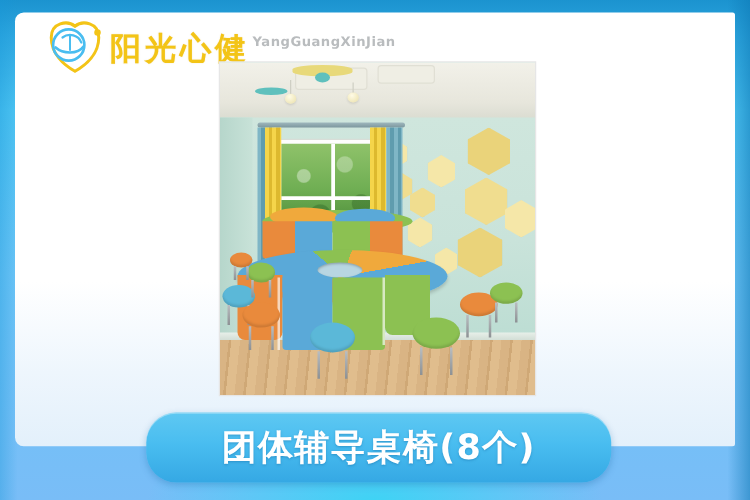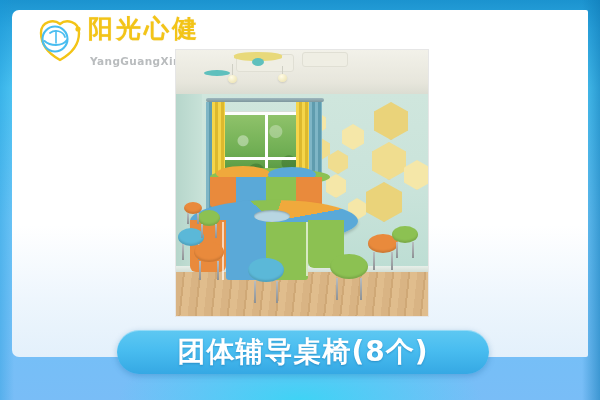--- a/index.html
+++ b/index.html
@@ -31,21 +31,21 @@
     background:linear-gradient(180deg,#ffffff 0%,#ffffff 62%,#eef6fd 83%,#e3f0fb 100%);
     overflow:hidden;
   }
 
   
   #logo{
     position:absolute;left:24px;top:6px;
     display:flex;align-items:center;gap:4px;
   }
   #logo-mark{width:48px;height:44px;flex:none;}
-  #logo-text{display:flex;flex-direction:column;line-height:1;gap:12px;}
+  #logo-text{display:flex;flex-direction:row;line-height:1;}
   .cn{
     font-family:"DejaVu Sans","Liberation Sans",sans-serif;
     font-size:25px;font-weight:700;color:#f3c417;letter-spacing:3px;
     text-shadow:0 0 1px rgba(210,160,0,.35);
   }
   .py{
     font-family:"DejaVu Sans","Liberation Sans",sans-serif;
     font-size:10.5px;font-weight:700;color:#b9bcbe;letter-spacing:.4px;
     margin-top:3px;margin-left:2px;
   }
@@ -108,21 +108,21 @@
     background:linear-gradient(180deg,#e7efe9,#cfdbd2);}
   .panel{position:absolute;}
   .top-ellipse{position:absolute;border-radius:50%;}
   .stool{position:absolute;}
   .stool-seat{position:absolute;left:0;top:0;width:100%;height:60%;border-radius:50%;
     box-shadow:inset 0 -2px 2px rgba(0,0,0,.12);}
   .leg{position:absolute;width:2px;background:linear-gradient(180deg,#b9bdc0,#8d9194);}
 
   
   #banner{
-    position:absolute;left:117px;top:330px;width:372px;height:44px;
+    position:absolute;left:117px;top:330px;width:372px;height:56px;
     border-radius:24px;
     background:linear-gradient(180deg,#5ec8f2 0%,#49bdf0 45%,#35a8e4 100%);
     box-shadow:0 2px 6px rgba(10,90,150,.28), inset 0 1px 0 rgba(255,255,255,.35);
     display:flex;align-items:center;justify-content:center;
   }
   #banner-label{
     font-family:"DejaVu Sans","Liberation Sans",sans-serif;
     font-size:28px;font-weight:700;color:#ffffff;letter-spacing:1px;
     text-shadow:0 1px 2px rgba(0,80,140,.35);
     white-space:nowrap;

